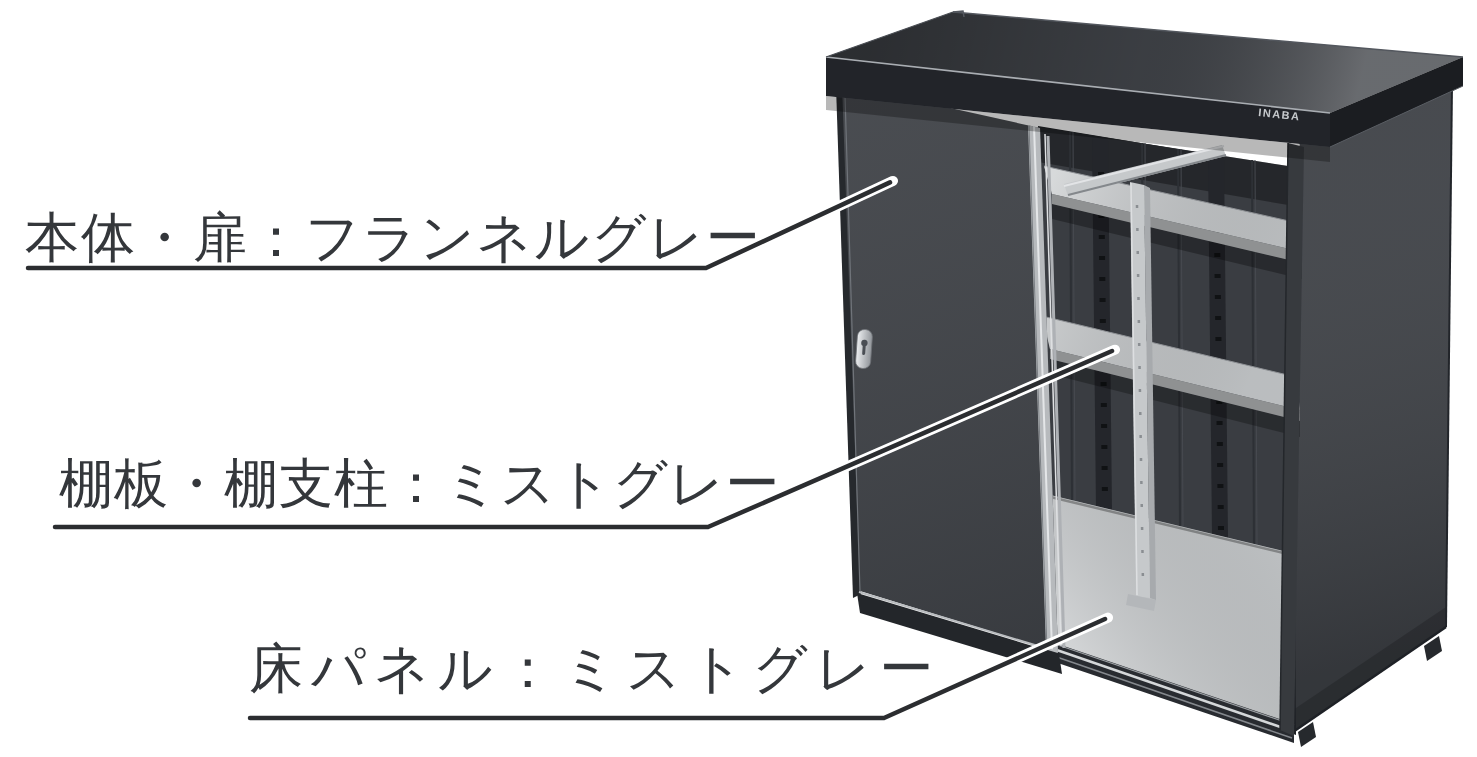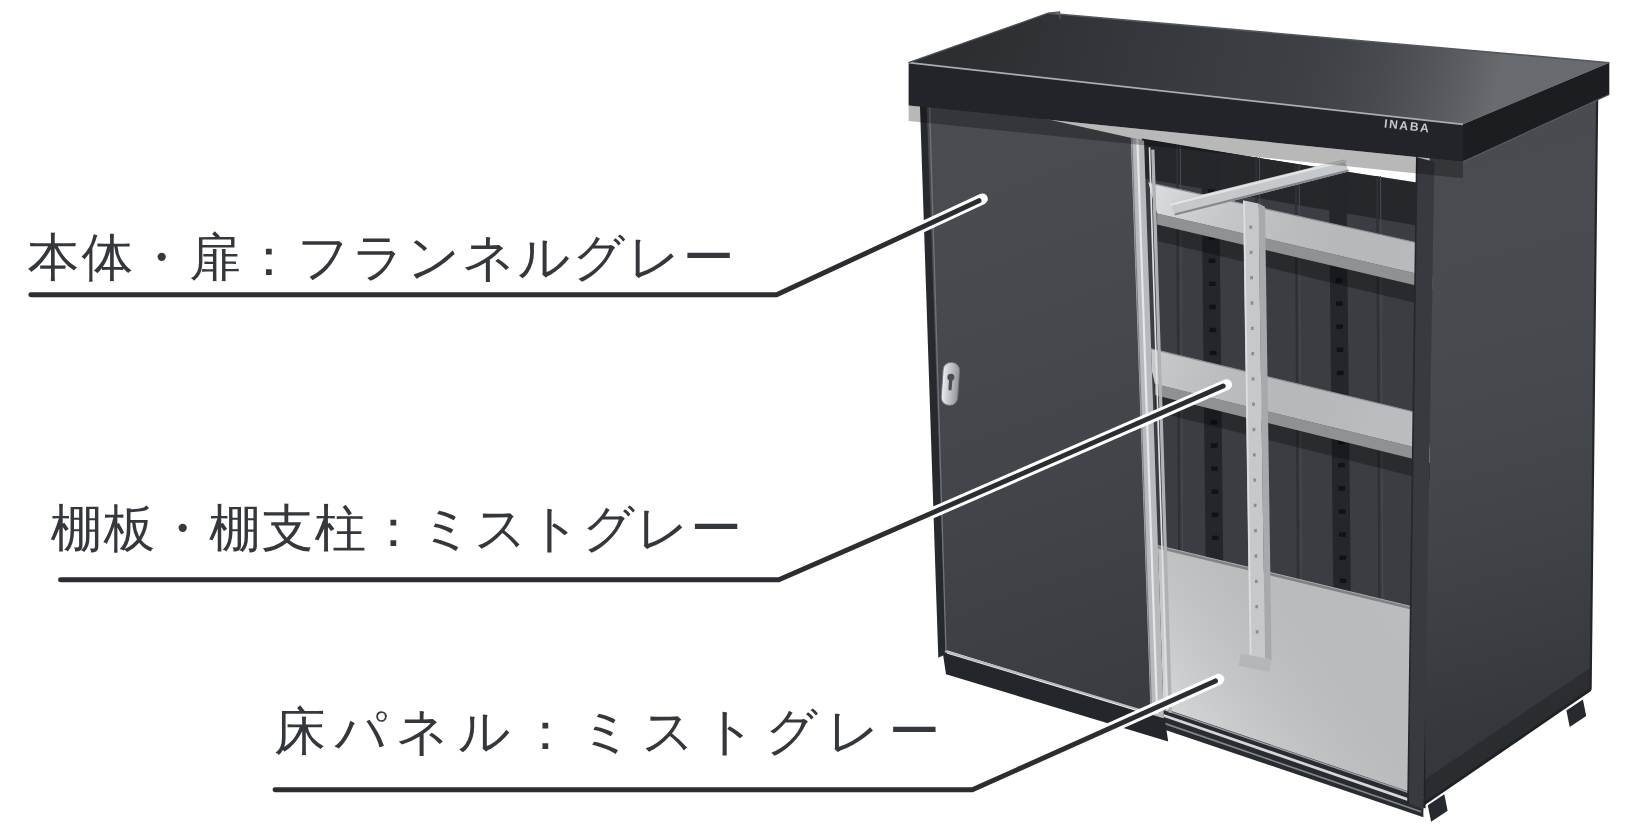--- a/index.html
+++ b/index.html
@@ -7,28 +7,28 @@
     position:relative;
     width:1477px;height:757px;
     background:#fff;
     overflow:hidden;
     font-family:"Liberation Sans", sans-serif;
   }
   #cabinet-svg{position:absolute;left:0;top:0;width:1477px;height:757px;}
   .callout{
     position:absolute;
     color:#34373B;
-    font-size:47px;
+    font-size:54px;
     font-weight:500;
     line-height:1.05;
     white-space:nowrap;
     letter-spacing:2px;
   }
   #label-body-door{left:25px;top:209px;letter-spacing:2px;}
-  #label-shelf{left:46px;top:455px;letter-spacing:1px;}
+  #label-shelf{left:59px;top:455px;letter-spacing:1px;}
   #label-floor{left:249px;top:640px;letter-spacing:8px;}
 </style>
 </head>
 <body>
 
 <div id="stage">
 
 <svg id="cabinet-svg" viewBox="0 0 1477 757">
   <defs>
     <linearGradient id="gRoofShade" gradientUnits="userSpaceOnUse" x1="880" y1="10" x2="1350" y2="125">

